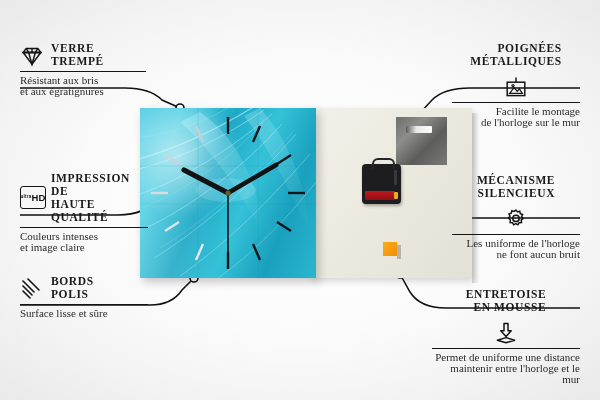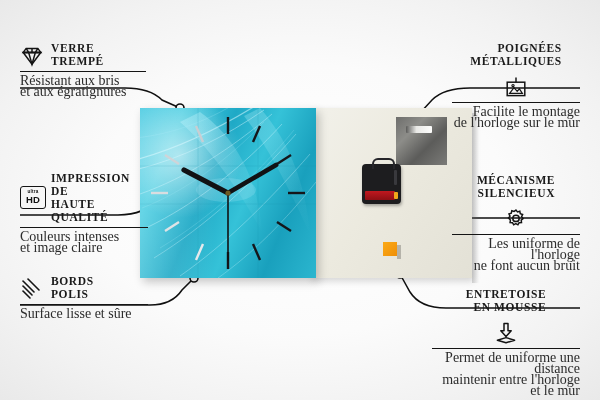--- a/index.html
+++ b/index.html
@@ -23,30 +23,30 @@
   .feat.right .head{justify-content:flex-end;flex-direction:column;}
   .titles{
     font-family:"Liberation Serif",serif;
     font-weight:bold;font-size:11.5px;line-height:13px;
     letter-spacing:.6px;color:#1a1a1a;text-transform:uppercase;
   }
   .feat.right .titles{text-align:right;}
   .rule{height:1px;background:#141414;margin:3px 0 3px 0;width:100%;}
   .sub{
     font-family:"Liberation Serif",serif;
-    font-size:14px;line-height:11px;color:#2b2b2b;
+    font-size:11px;line-height:11px;color:#2b2b2b;
   }
   .feat.right .sub{text-align:right;}
   .ico{width:24px;height:24px;flex:0 0 24px;color:#141414;}
   .ico svg{display:block;width:24px;height:24px;}
 
   
   .hdbox{
     width:24px;height:21px;border:1.4px solid #141414;border-radius:3px;
-    display:flex;flex-direction:column;align-items:center;justify-content:center;
+    display:flex;flex-direction:row;align-items:center;justify-content:center;
     color:#141414;
   }
   .hdbox .u{font-family:"Liberation Sans",sans-serif;font-size:4.6px;font-weight:bold;line-height:4.6px;letter-spacing:.2px;}
   .hdbox .d{font-family:"Liberation Sans",sans-serif;font-size:9.5px;font-weight:bold;line-height:10px;letter-spacing:.2px;}
 
   
   .product{position:absolute;left:140px;top:108px;width:332px;height:172px;}
 
   .backpanel{
     position:absolute;left:170px;top:0;width:162px;height:170px;

